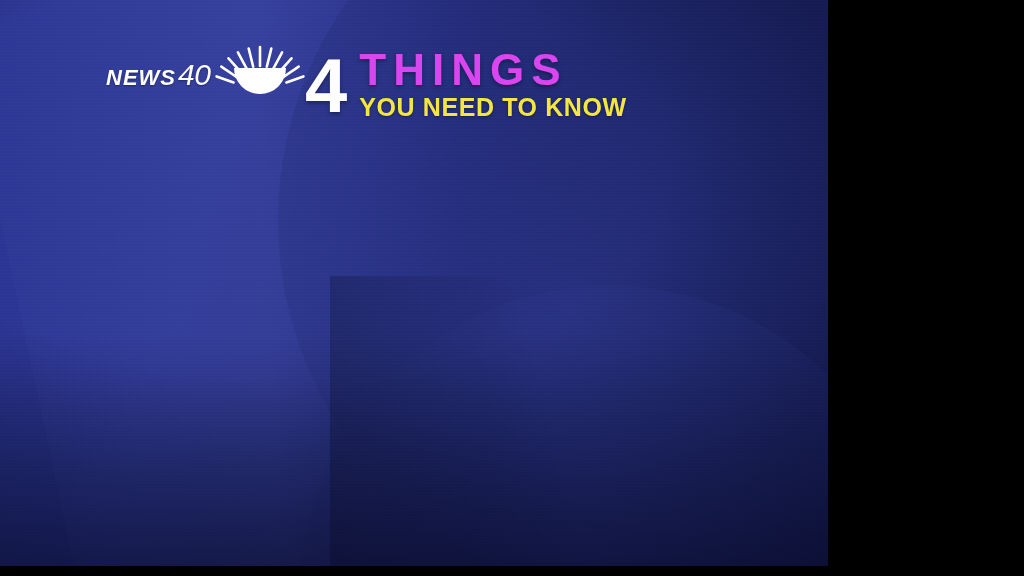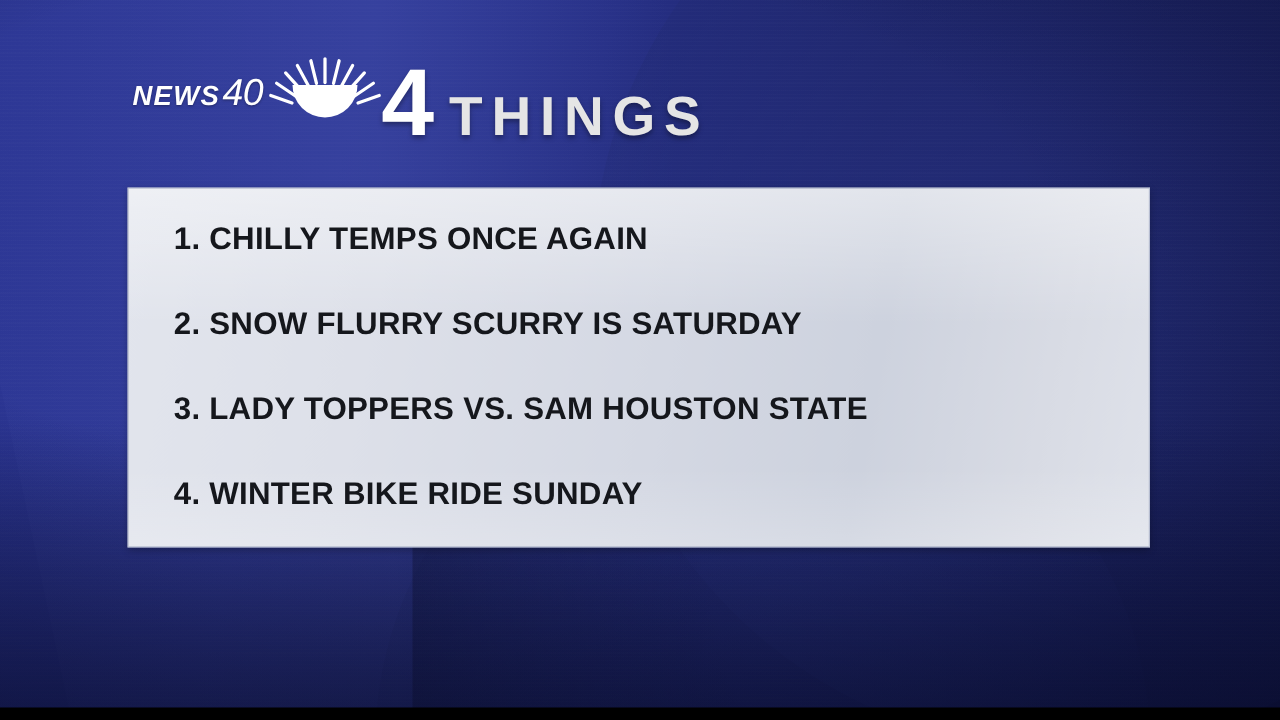--- a/index.html
+++ b/index.html
@@ -2,21 +2,21 @@
 <html><head>
 <meta charset="utf-8">
 <style>
   html, body {
     margin: 0;
     padding: 0;
     background: #000;
   }
   #screen {
     position: relative;
-    width: 1024px;
+    width: 828px;
     height: 576px;
     overflow: hidden;
     font-family: "Liberation Sans", sans-serif;
     background: #1b2263;
   }
 
   
   .bg-base {
     position: absolute;
     inset: 0;
@@ -156,21 +156,21 @@
     line-height: 0.92;
     letter-spacing: -2px;
     text-shadow: 0 2px 4px rgba(0,0,0,0.35);
   }
   .headline-right {
     display: flex;
     flex-direction: column;
     padding-bottom: 1px;
   }
   .headline-things {
-    color: #e5e5e5;
+    color: #d946ef;
     font-size: 44px;
     font-weight: 700;
     letter-spacing: 7px;
     line-height: 1.02;
     text-shadow: 0 2px 4px rgba(0,0,0,0.35);
   }
   .headline-sub {
     color: #f3e642;
     font-size: 25px;
     font-weight: 700;
@@ -256,29 +256,21 @@
       </svg>
     </div>
 
   </div>
 
   <div class="headline">
     <div class="headline-row">
       <span class="headline-num">4</span>
       <span class="headline-right">
         <span class="headline-things">THINGS</span>
+        <span class="headline-sub">YOU NEED TO KNOW</span>
       </span>
     </div>
   </div>
 
-  <div class="panel">
-    <div class="panel-sheen"></div>
-    <div class="items">
-      <div class="item">1. CHILLY TEMPS ONCE AGAIN</div>
-      <div class="item">2. SNOW FLURRY SCURRY IS SATURDAY</div>
-      <div class="item">3. LADY TOPPERS VS. SAM HOUSTON STATE</div>
-      <div class="item">4. WINTER BIKE RIDE SUNDAY</div>
-    </div>
-  </div>
 
   <div class="letterbox-bottom"></div>
 
 </div>
 
 </body></html>

